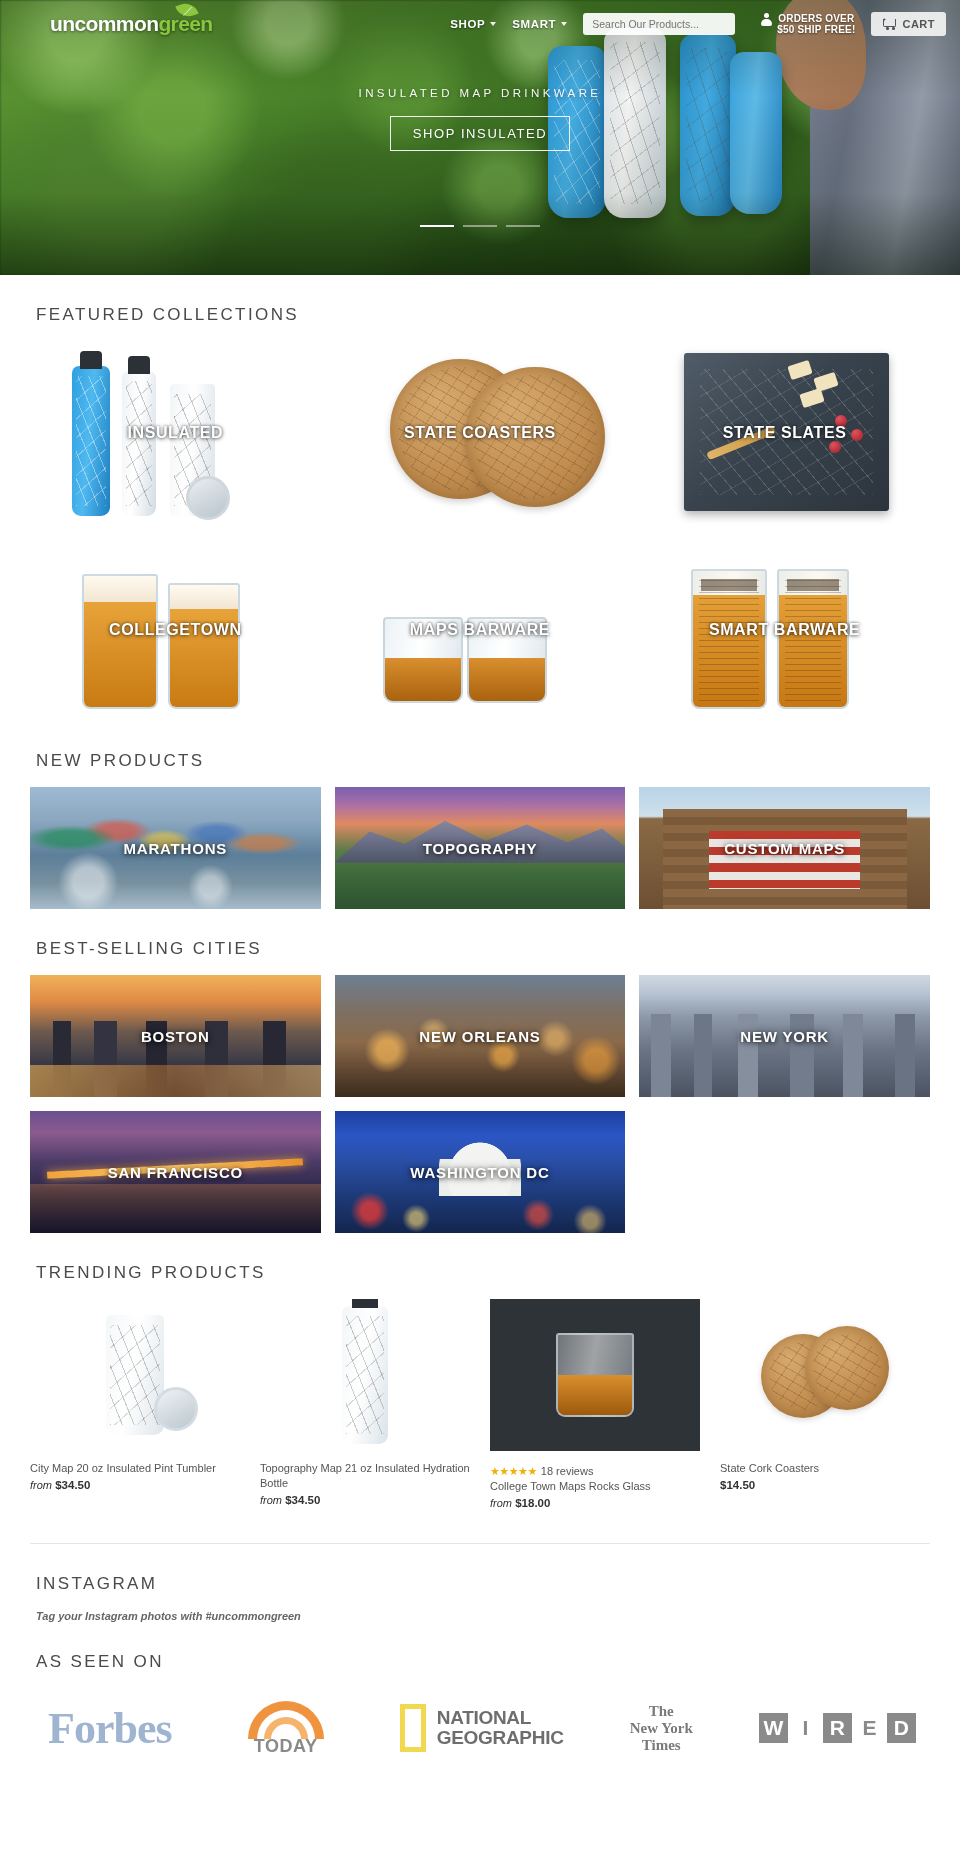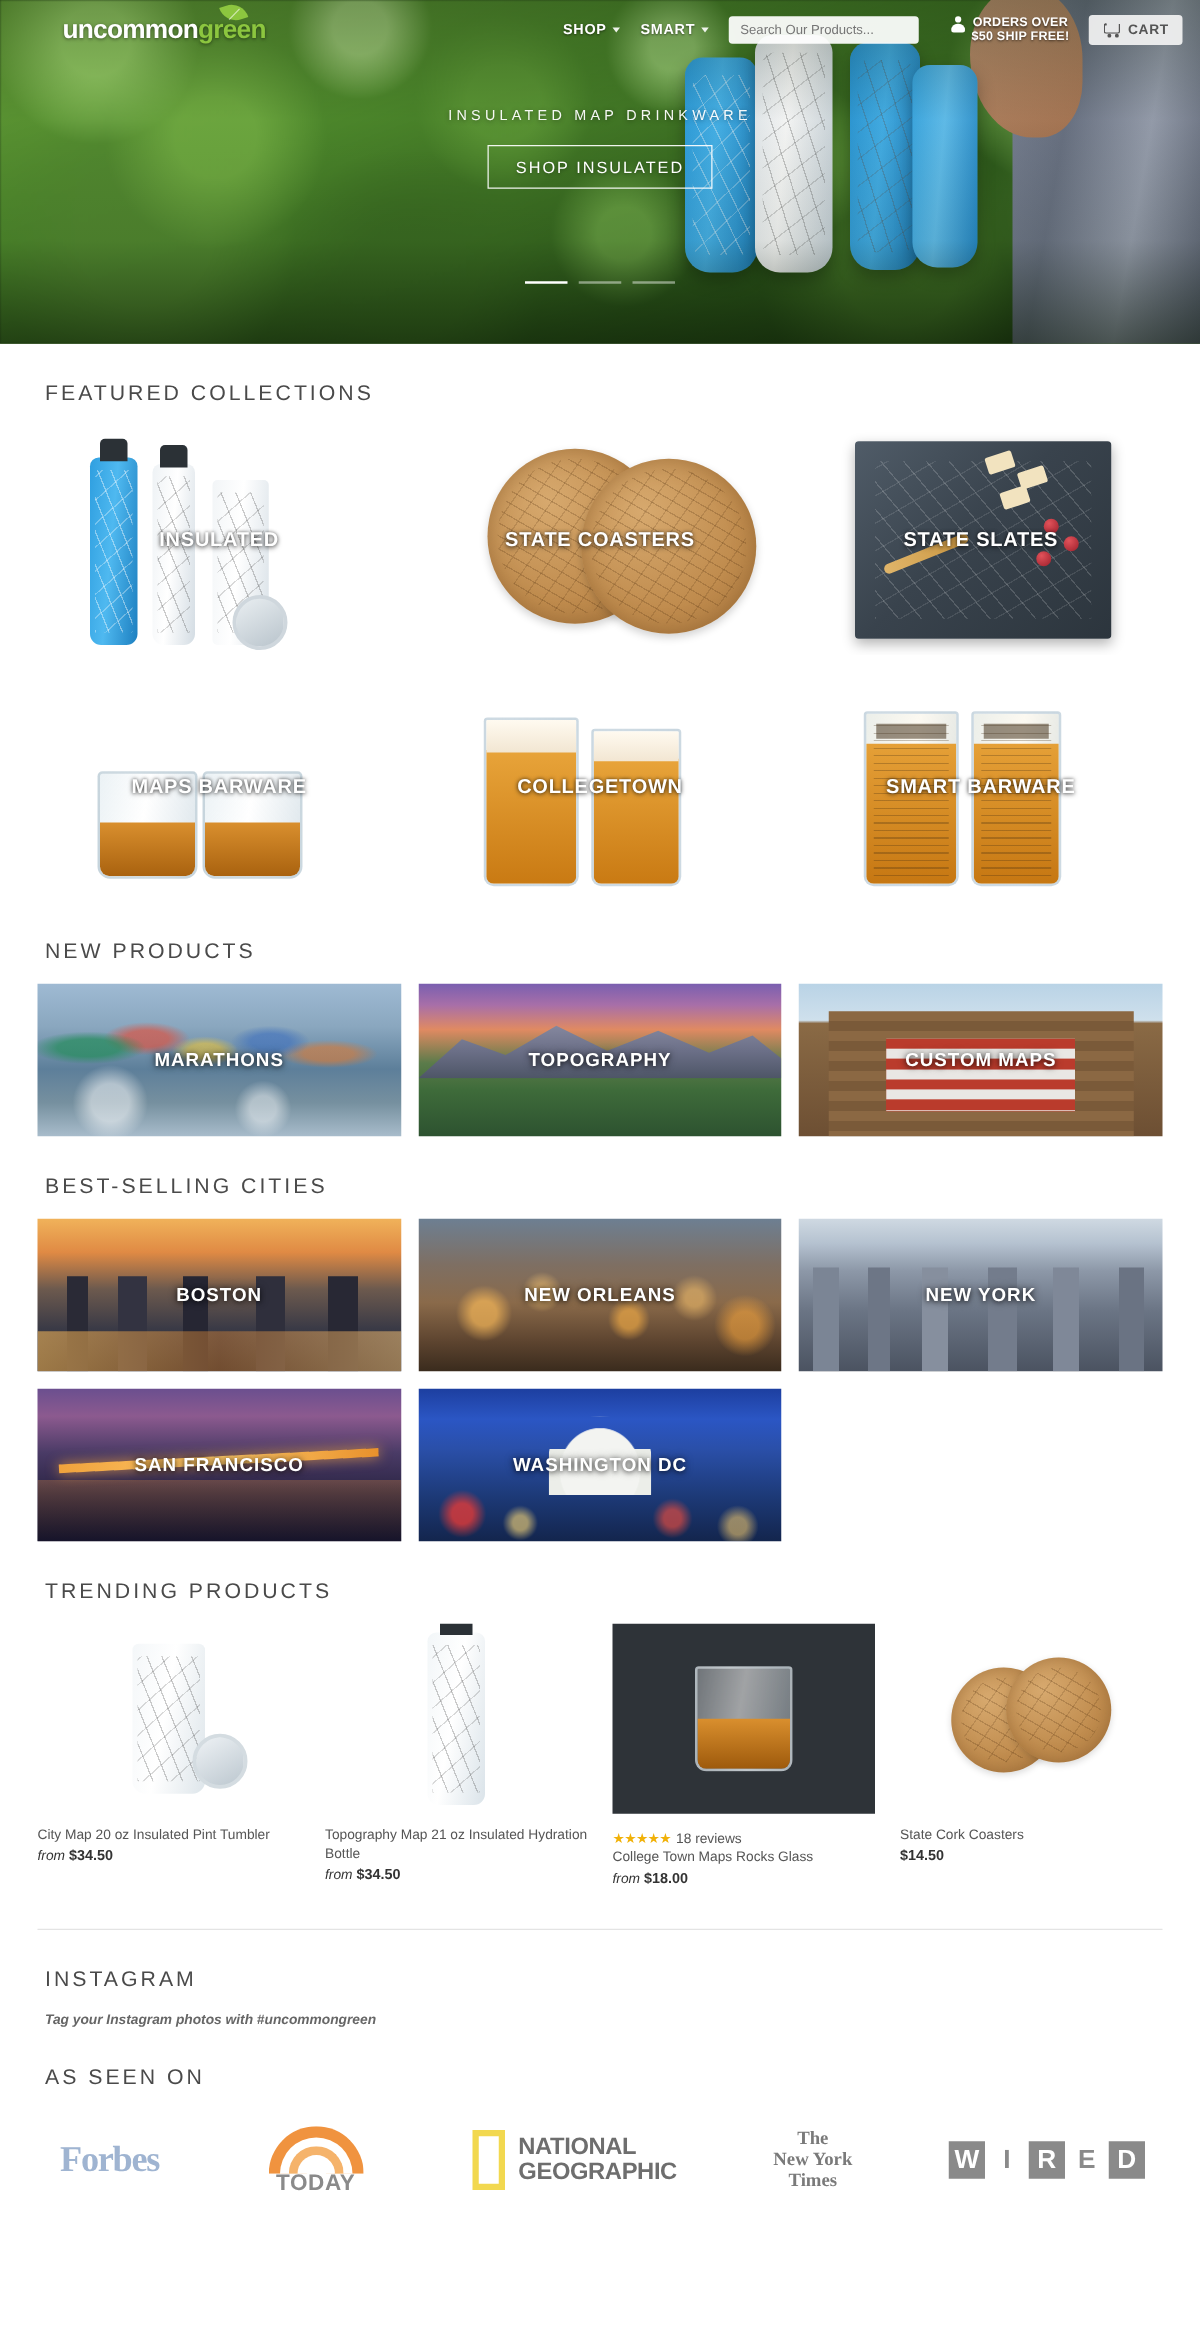--- a/index.html
+++ b/index.html
@@ -447,21 +447,21 @@
   .cp2 { left: 44px; top: 6px; width: 84px; height: 84px; }
 
   
   .divider { border-top: 1px solid #e4e4e4; margin-top: 34px; }
   .insta-note { font-size: 11px; font-style: italic; color: #666; margin: 0 0 0 6px; font-weight: bold; }
   .press-row {
     display: flex; align-items: center; justify-content: space-between;
     margin-top: 26px; padding: 0 14px 0 18px;
   }
   .press-item { height: 60px; display: flex; align-items: center; justify-content: center; }
-  .forbes { font-family: "Liberation Serif", serif; font-size: 29px; font-weight: 700;
+  .forbes { font-family: "Liberation Serif", serif; font-size: 44px; font-weight: 700;
     color: #9fb4d1; letter-spacing: -1px; }
   .today-wrap { position: relative; width: 96px; height: 58px; }
   .today-arc { position:absolute; left: 10px; top: 2px; width: 76px; height: 38px;
     border-radius: 38px 38px 0 0;
     border: 9px solid #f0933f; border-bottom: none; }
   .today-arc2 { position:absolute; left: 26px; top: 18px; width: 44px; height: 22px;
     border-radius: 22px 22px 0 0;
     border: 7px solid #f5b36b; border-bottom: none; }
   .today-txt { position:absolute; left:0; right:0; bottom:0; text-align:center;
     font-size: 18px; font-weight: 700; color: #8a8a8a; letter-spacing: .5px; }
@@ -585,42 +585,42 @@
           <div class="berry" style="left:196px;top:74px"></div>
           <div class="berry" style="left:212px;top:88px"></div>
           <div class="berry" style="left:190px;top:100px"></div>
           <div class="knife"></div>
         </div>
         <div class="coll-label">STATE SLATES</div>
       </div>
 
       <div class="coll-tile">
         <div class="art">
-          <div class="rocks r1">
-              <div class="liq"></div>
-            </div>
-          <div class="rocks r2">
-              <div class="liq"></div>
-            </div>
-        </div>
-        <div class="coll-label">MAPS BARWARE</div>
-      </div>
-
-      <div class="coll-tile">
-        <div class="art">
           <div class="pint p1">
               <div class="liq"></div>
               <div class="foam"></div>
             </div>
           <div class="pint p2">
               <div class="liq"></div>
               <div class="foam"></div>
             </div>
         </div>
         <div class="coll-label">COLLEGETOWN</div>
+      </div>
+
+      <div class="coll-tile">
+        <div class="art">
+          <div class="rocks r1">
+              <div class="liq"></div>
+            </div>
+          <div class="rocks r2">
+              <div class="liq"></div>
+            </div>
+        </div>
+        <div class="coll-label">MAPS BARWARE</div>
       </div>
 
       <div class="coll-tile">
         <div class="art">
           <div class="pint p1" style="height:140px">
               <div class="liq"></div>
               <div class="parch"></div>
               <div class="doc-title"></div>
               <div class="doc-text"></div>
             </div>

